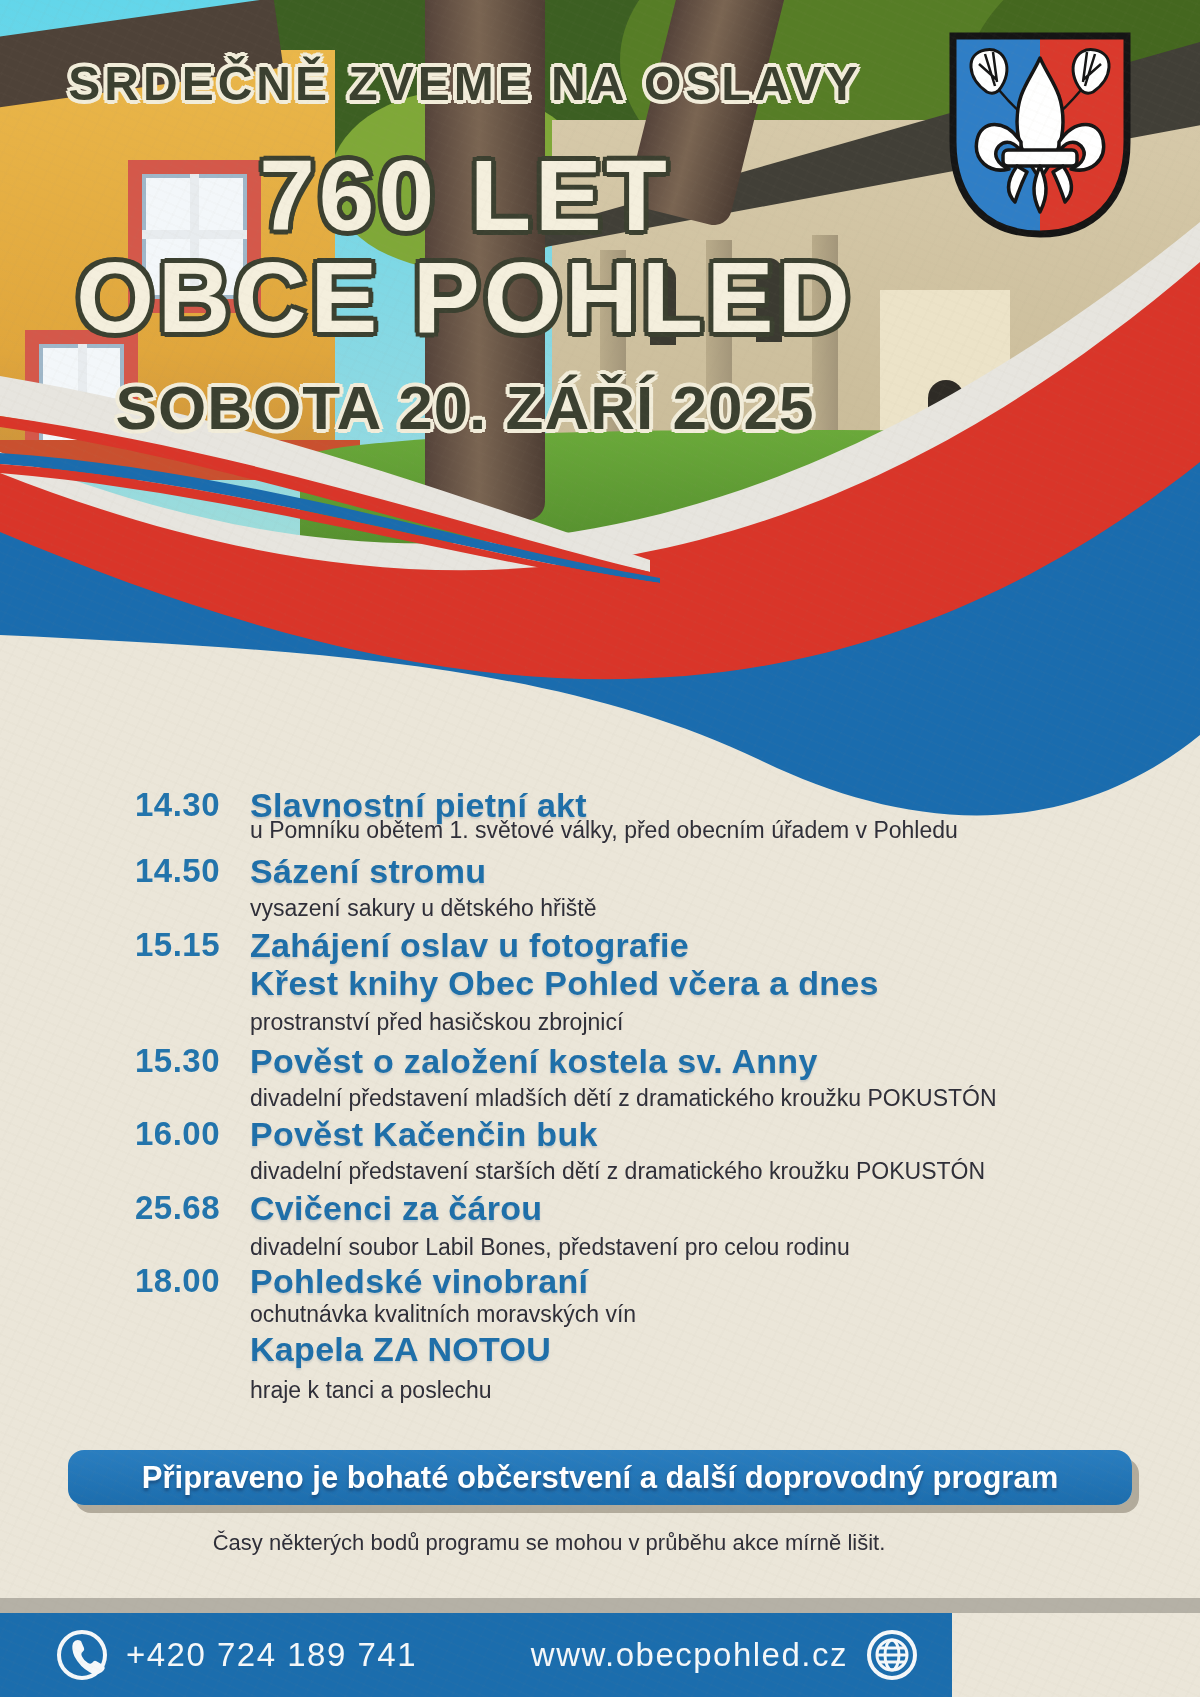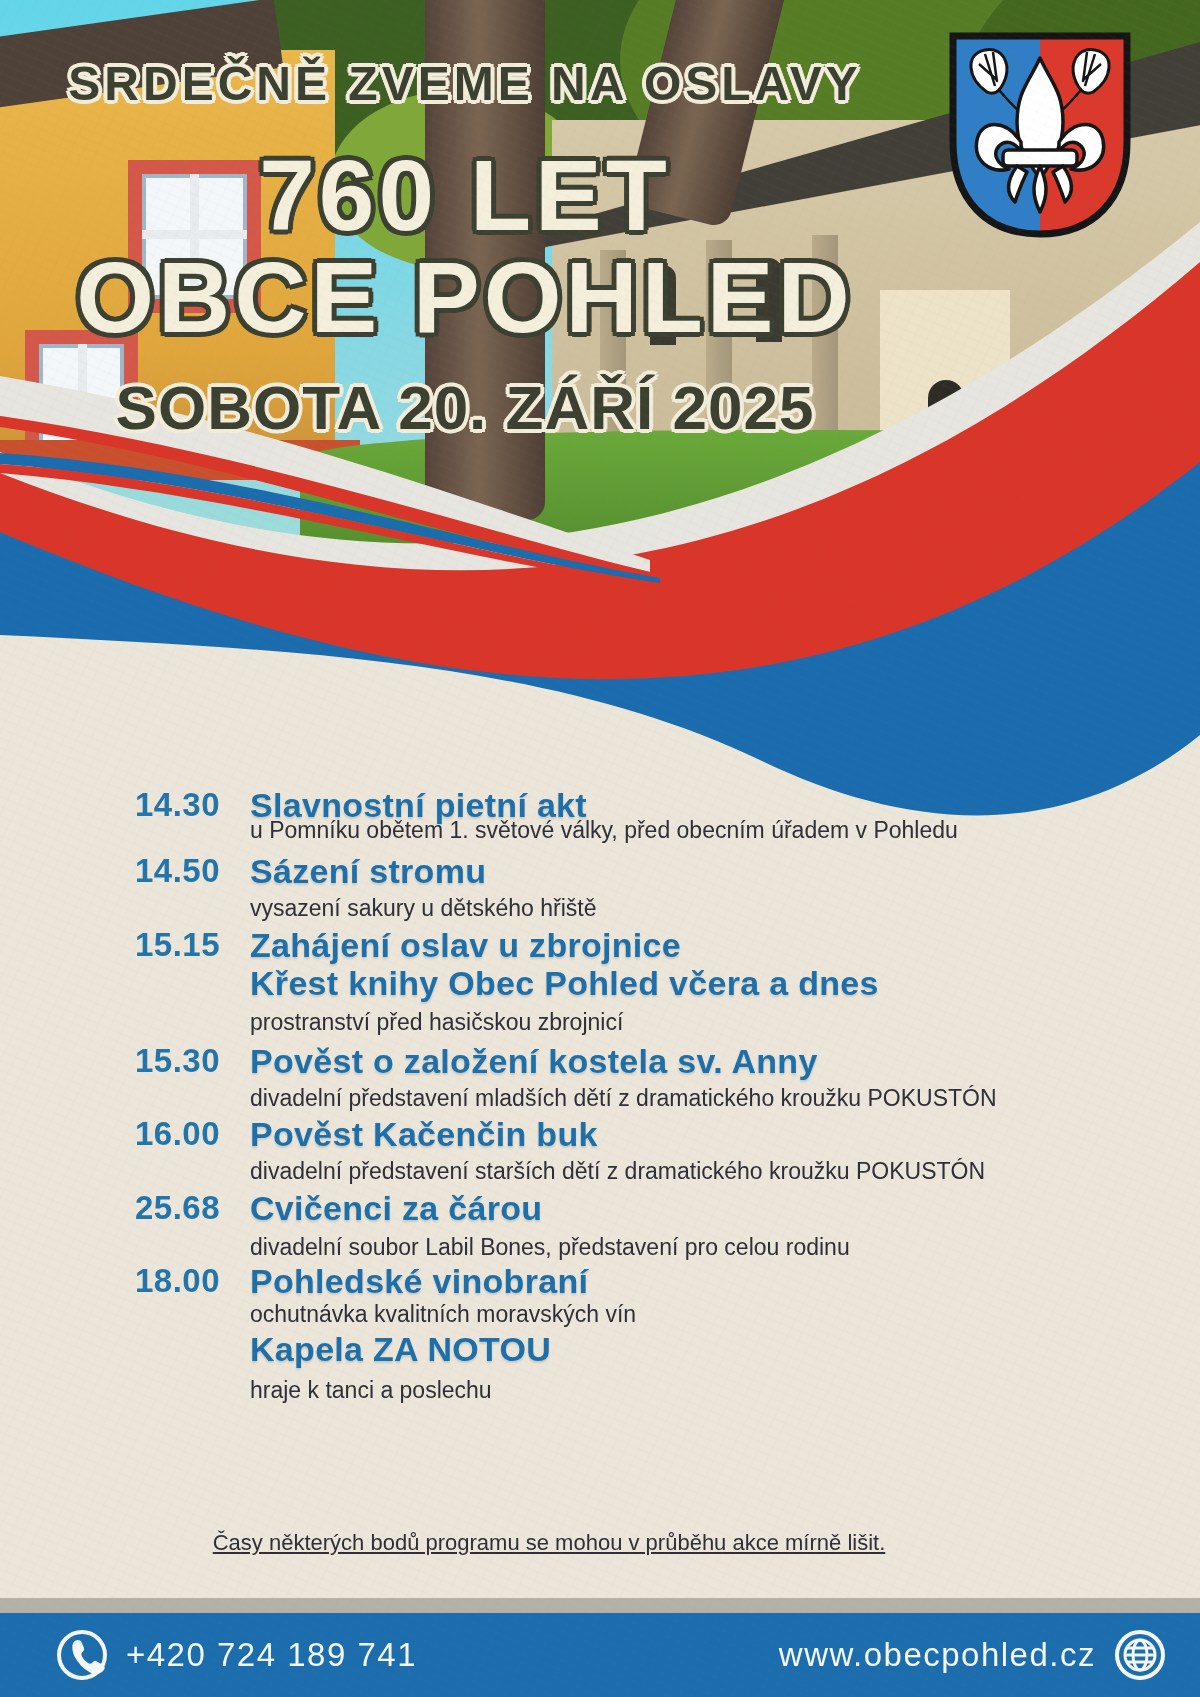--- a/index.html
+++ b/index.html
@@ -53,27 +53,27 @@
   .pline{position:absolute;left:0;width:1200px;line-height:1;}
   .ptime{position:absolute;left:135px;font-size:33px;font-weight:700;color:#2274ac;letter-spacing:.5px;}
   .ptitle{position:absolute;left:250px;font-size:34px;font-weight:700;color:#1e6fa9;letter-spacing:.3px;text-shadow:0 2px 2px rgba(40,70,110,.18);}
   .pdesc{position:absolute;left:250px;font-size:23px;font-weight:400;color:#2e2e38;}
 
   
   .banner{position:absolute;left:68px;top:1450px;width:1064px;height:55px;z-index:7;
     background:linear-gradient(#2a7ec0,#1c6dad);border-radius:16px;
     box-shadow:7px 8px 0 #b2ab9c;display:flex;align-items:center;justify-content:center;
     color:#fff;font-size:31px;font-weight:700;text-shadow:0 3px 3px rgba(20,50,90,.5);}
-  .note{position:absolute;left:0;width:1098px;text-align:center;font-size:22px;color:#2e2e38;line-height:1;text-decoration:underline;}
+  .note{position:absolute;left:0;width:1098px;text-align:center;font-size:22px;color:#2e2e38;line-height:1;}
   .note1{top:1532px;}
   .note2{top:1562px;}
 
   
   .footer-strip{position:absolute;left:0;top:1598px;width:1200px;height:15px;background:#b5b1a6;z-index:4;}
-  .footer{position:absolute;left:0;top:1613px;width:1200px;height:84px;background:#1b6dad;z-index:4;color:#fff;}
+  .footer{position:absolute;left:0;top:1613px;width:952px;height:84px;background:#1b6dad;z-index:4;color:#fff;}
   .contact{position:absolute;top:0;height:84px;display:flex;align-items:center;gap:18px;}
   .contact-left{left:56px;}
   .contact-right{right:34px;flex-direction:row-reverse;}
   .contact-text{font-size:33px;font-weight:400;letter-spacing:1.5px;color:#f5f8fa;}
   .cicon{width:52px;height:52px;}
 
   .texture{position:absolute;left:0;top:0;width:1200px;height:1697px;z-index:9;pointer-events:none;opacity:.5;
     background:repeating-linear-gradient(23deg,rgba(160,150,128,.05) 0 2px,transparent 2px 9px),
                repeating-linear-gradient(-64deg,rgba(160,150,128,.04) 0 2px,transparent 2px 12px);}
 </style>
@@ -187,21 +187,21 @@
     <div class="pline" style="top:854px">
       <span class="ptime">14.50</span>
       <span class="ptitle">Sázení stromu</span>
     </div>
     <div class="pline" style="top:897px">
       <span class="pdesc">vysazení sakury u dětského hřiště</span>
     </div>
 
     <div class="pline" style="top:928px">
       <span class="ptime">15.15</span>
-      <span class="ptitle">Zahájení oslav u zbrojnice</span>
+      <span class="ptitle">Zahájení oslav u fotografie</span>
     </div>
     <div class="pline" style="top:966px">
       <span class="ptitle">Křest knihy Obec Pohled včera a dnes</span>
     </div>
     <div class="pline" style="top:1011px">
       <span class="pdesc">prostranství před hasičskou zbrojnicí</span>
     </div>
 
     <div class="pline" style="top:1044px">
       <span class="ptime">15.30</span>
@@ -235,20 +235,23 @@
       <span class="pdesc">ochutnávka kvalitních moravských vín</span>
     </div>
     <div class="pline" style="top:1332px">
       <span class="ptitle">Kapela ZA NOTOU</span>
     </div>
     <div class="pline" style="top:1379px">
       <span class="pdesc">hraje k tanci a poslechu</span>
     </div>
   </div>
 
+  <div class="banner">
+    <span>Připraveno je bohaté občerstvení a další doprovodný program</span>
+  </div>
   <div class="note note1">Časy některých bodů programu se mohou v průběhu akce mírně lišit.</div>
 
   <div class="footer-strip"></div>
   <div class="footer">
     <div class="contact contact-left">
       <svg class="cicon" viewBox="0 0 52 52" aria-hidden="true">
         <circle cx="26" cy="26" r="23" fill="none" stroke="#f5f8fa" stroke-width="4"></circle>
         <path d="M17 14 q3 -5 8 -2 l3 7 q1 2 -1.5 4 q-2 1.5 -0.5 4.5 q2 4.5 6 6.5 q3 1.5 4.5 -0.5 q1.5 -2.5 3.5 -1.5 l7 4 q4 3 -1 7 q-5 4 -12 0.5 q-10 -5.5 -15.5 -16 q-3.5 -8 -1.5 -13.5 z" fill="#f5f8fa"></path>
       </svg>
       <span class="contact-text">+420 724 189 741</span>

